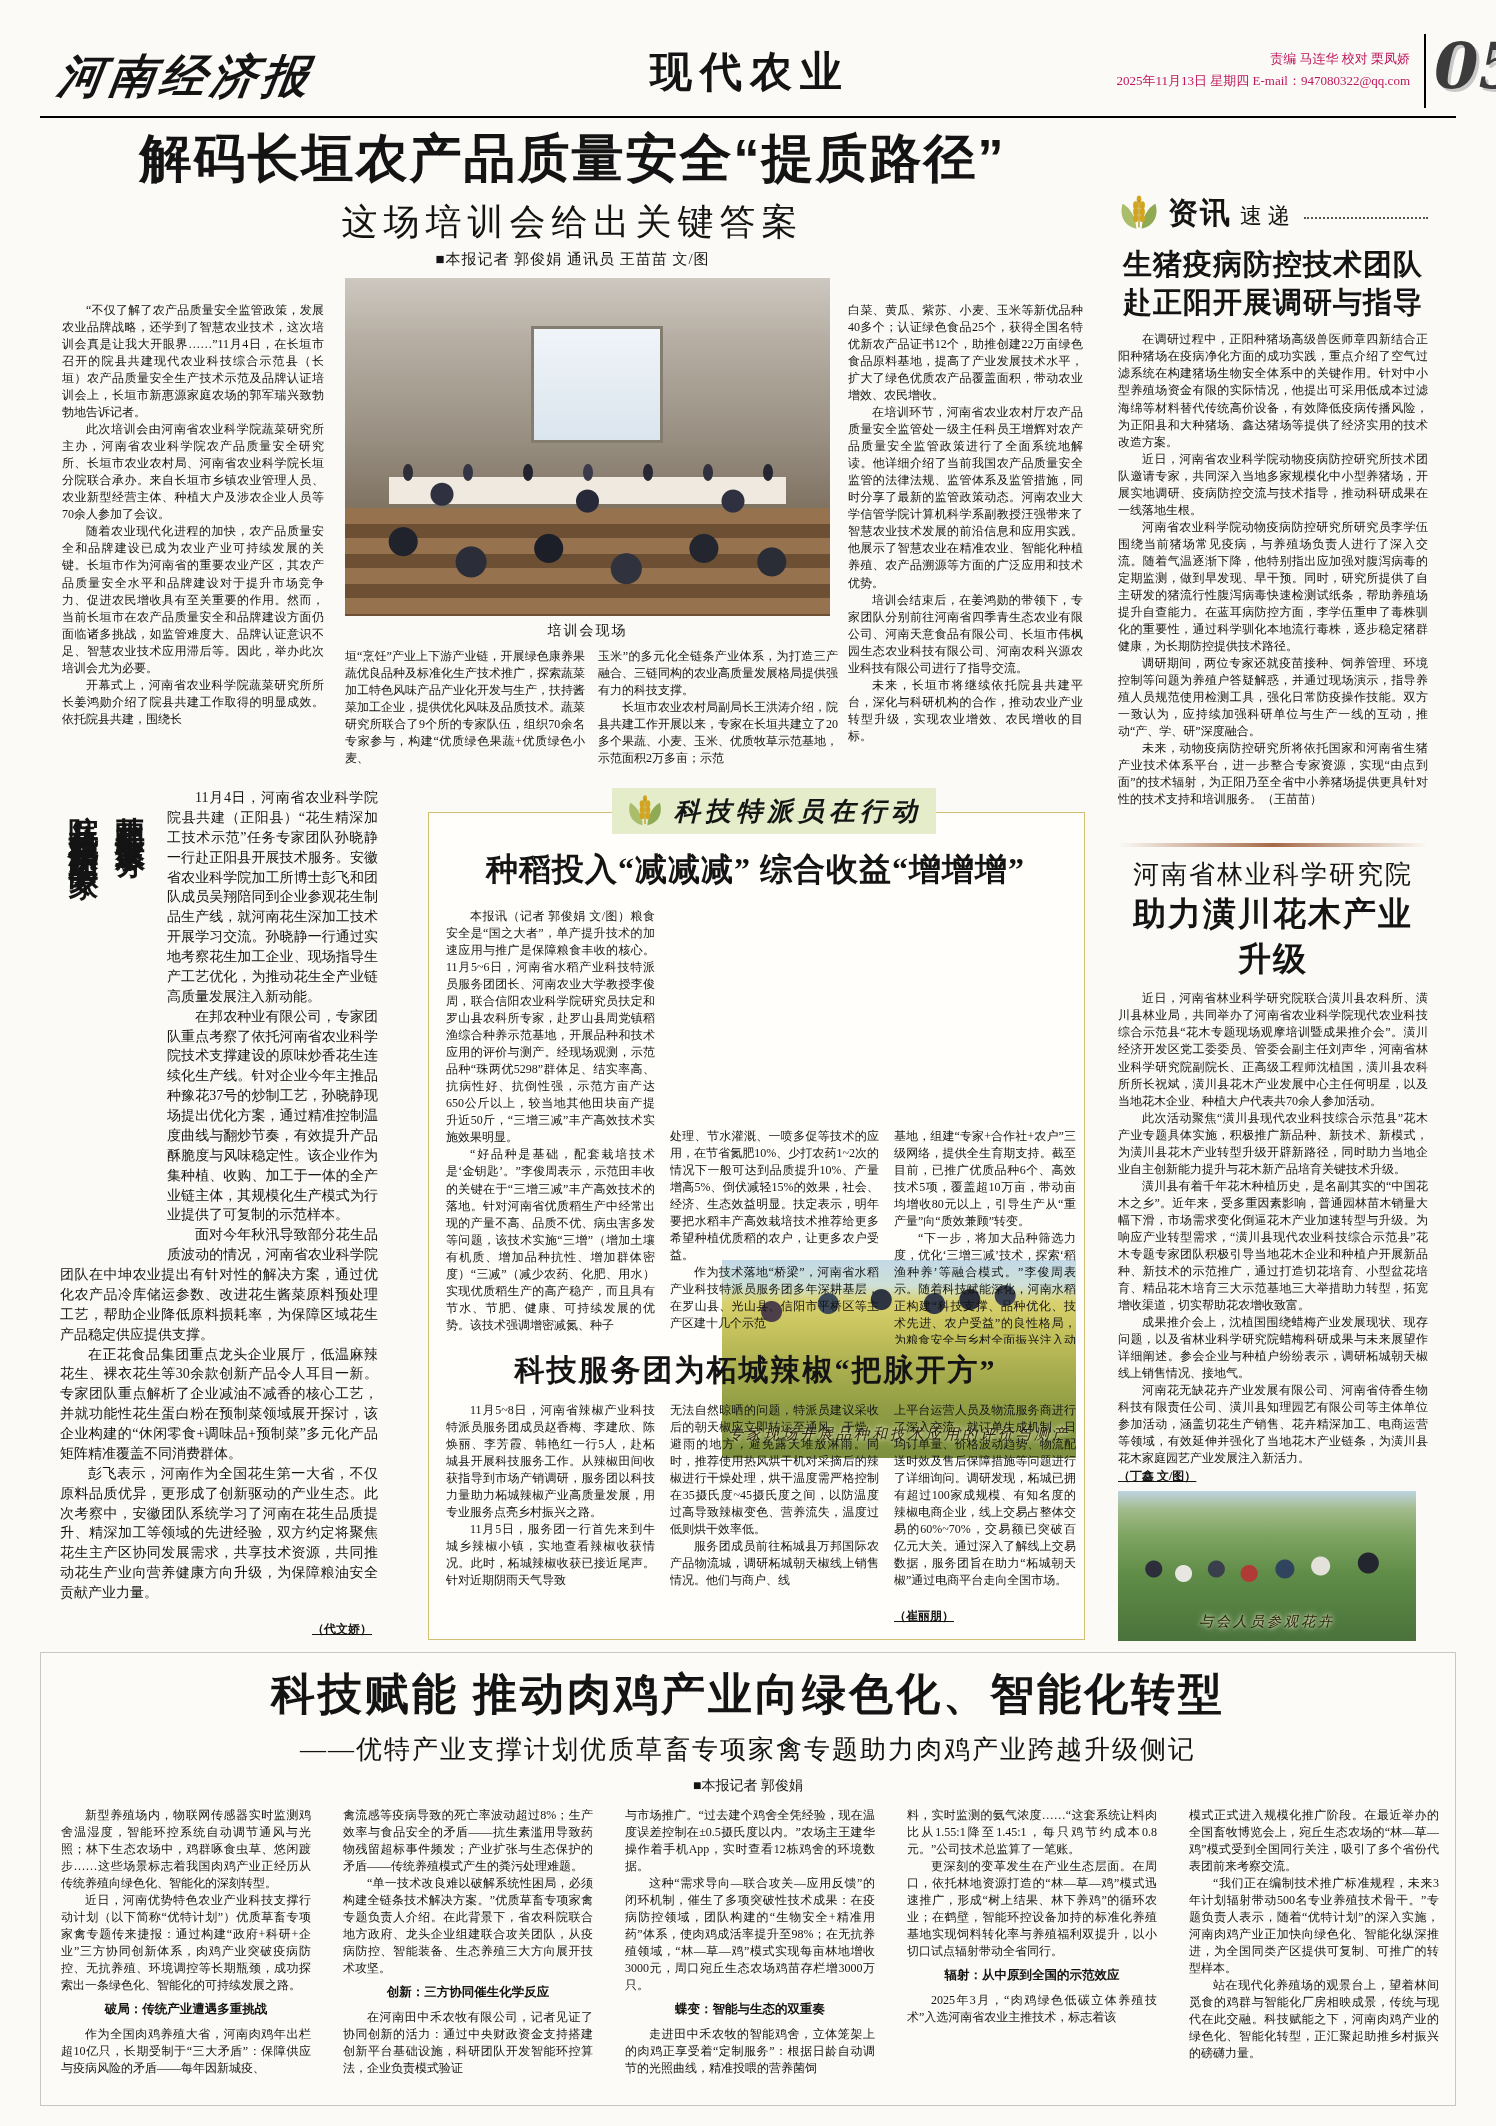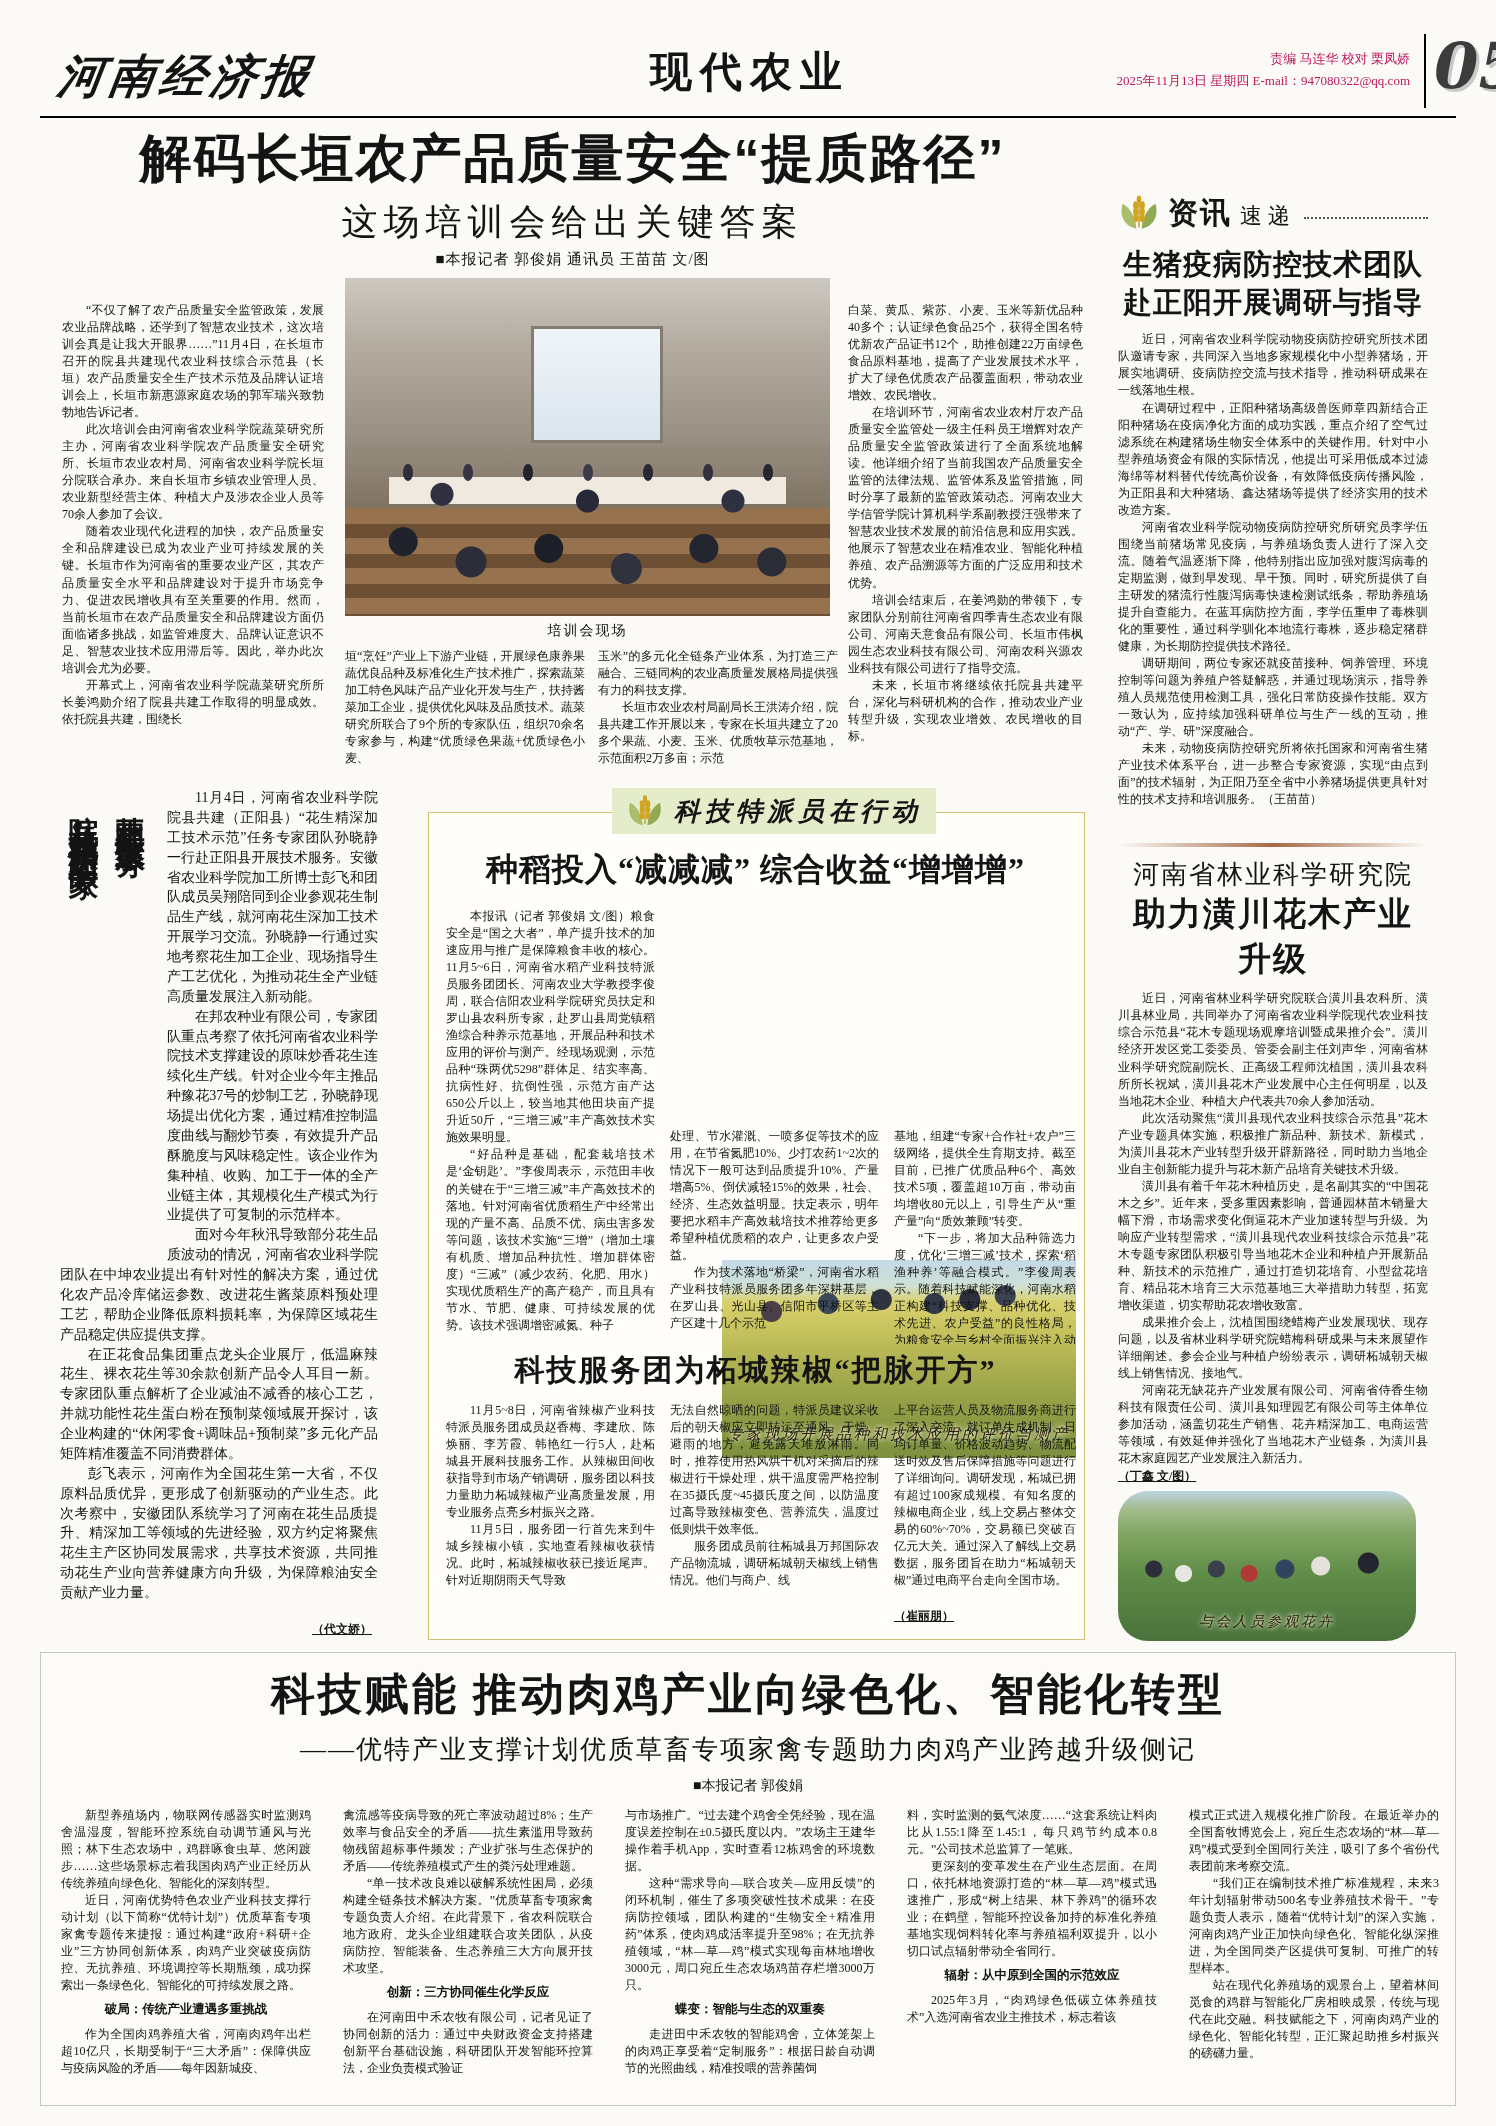--- a/index.html
+++ b/index.html
@@ -55,21 +55,21 @@
   
   .rice{background:linear-gradient(180deg,#c3d9e7 0%,#cfe0d6 13%,#d9d170 21%,#c9c55f 33%,#aaae4f 55%,#909d45 75%,#7d903f 100%);}
   .rice .people{position:absolute;inset:0;background-image:
     radial-gradient(circle at 14% 26%,#4c3f4a 0 10px,transparent 11px),
     radial-gradient(circle at 30% 22%,#3c4a5a 0 10px,transparent 11px),
     radial-gradient(circle at 45% 20%,#2e3440 0 10px,transparent 11px),
     radial-gradient(circle at 60% 22%,#333b4a 0 10px,transparent 11px),
     radial-gradient(circle at 70% 20%,#2b303c 0 10px,transparent 11px),
     radial-gradient(circle at 80% 18%,#3a4150 0 10px,transparent 11px);}
   
-  .nursery{background:linear-gradient(180deg,#bdd4e2 0%,#a3bb8c 12%,#7ea461 30%,#608d48 55%,#4a723b 100%);border-radius:30px;}
+  .nursery{background:linear-gradient(180deg,#bdd4e2 0%,#a3bb8c 12%,#7ea461 30%,#608d48 55%,#4a723b 100%);}
   .nursery .people{position:absolute;inset:0;background-image:
     radial-gradient(circle at 12% 52%,#2c2f3a 0 8px,transparent 9px),
     radial-gradient(circle at 22% 55%,#e8e6e2 0 8px,transparent 9px),
     radial-gradient(circle at 33% 52%,#3a3f4c 0 8px,transparent 9px),
     radial-gradient(circle at 44% 55%,#b03a36 0 8px,transparent 9px),
     radial-gradient(circle at 56% 52%,#30445e 0 9px,transparent 10px),
     radial-gradient(circle at 68% 50%,#e3e1da 0 9px,transparent 10px),
     radial-gradient(circle at 84% 48%,#23262e 0 10px,transparent 11px);}
   
   .vtitle{float:left;writing-mode:vertical-rl;font-weight:900;font-size:30px;
@@ -238,22 +238,22 @@
     <span class="info-bold sans">资讯</span>
     <span class="info-light">速递</span>
     <span class="dotted"></span>
   </div>
 
   <div class="pig-title center" style="margin:12px 0 10px;">
     <div>生猪疫病防控技术团队</div>
     <div>赴正阳开展调研与指导</div>
   </div>
   <div class="body-text" style="height:502px;">
+      <p>在调研过程中，正阳种猪场高级兽医师章四新结合正阳种猪场在疫病净化方面的成功实践，重点介绍了空气过滤系统在构建猪场生物安全体系中的关键作用。针对中小型养殖场资金有限的实际情况，他提出可采用低成本过滤海绵等材料替代传统高价设备，有效降低疫病传播风险，为正阳县和大种猪场、鑫达猪场等提供了经济实用的技术改造方案。</p>
       <p>近日，河南省农业科学院动物疫病防控研究所技术团队邀请专家，共同深入当地多家规模化中小型养猪场，开展实地调研、疫病防控交流与技术指导，推动科研成果在一线落地生根。</p>
-      <p>在调研过程中，正阳种猪场高级兽医师章四新结合正阳种猪场在疫病净化方面的成功实践，重点介绍了空气过滤系统在构建猪场生物安全体系中的关键作用。针对中小型养殖场资金有限的实际情况，他提出可采用低成本过滤海绵等材料替代传统高价设备，有效降低疫病传播风险，为正阳县和大种猪场、鑫达猪场等提供了经济实用的技术改造方案。</p>
       <p>河南省农业科学院动物疫病防控研究所研究员李学伍围绕当前猪场常见疫病，与养殖场负责人进行了深入交流。随着气温逐渐下降，他特别指出应加强对腹泻病毒的定期监测，做到早发现、早干预。同时，研究所提供了自主研发的猪流行性腹泻病毒快速检测试纸条，帮助养殖场提升自查能力。在蓝耳病防控方面，李学伍重申了毒株驯化的重要性，通过科学驯化本地流行毒株，逐步稳定猪群健康，为长期防控提供技术路径。</p>
       <p>调研期间，两位专家还就疫苗接种、饲养管理、环境控制等问题为养殖户答疑解惑，并通过现场演示，指导养殖人员规范使用检测工具，强化日常防疫操作技能。双方一致认为，应持续加强科研单位与生产一线的互动，推动“产、学、研”深度融合。</p>
       <p>未来，动物疫病防控研究所将依托国家和河南省生猪产业技术体系平台，进一步整合专家资源，实现“由点到面”的技术辐射，为正阳乃至全省中小养猪场提供更具针对性的技术支持和培训服务。（王苗苗）</p>
     </div>
 
   <div class="divider"></div>
 
   <div class="center">
     <div class="flower-t1">河南省林业科学研究院</div>
     <div class="flower-t2">助力潢川花木产业升级</div>

